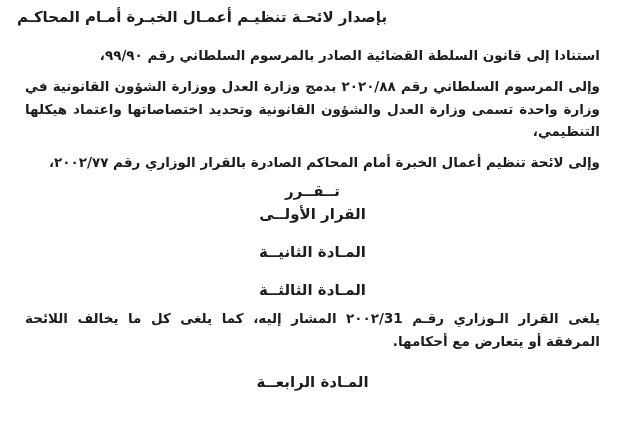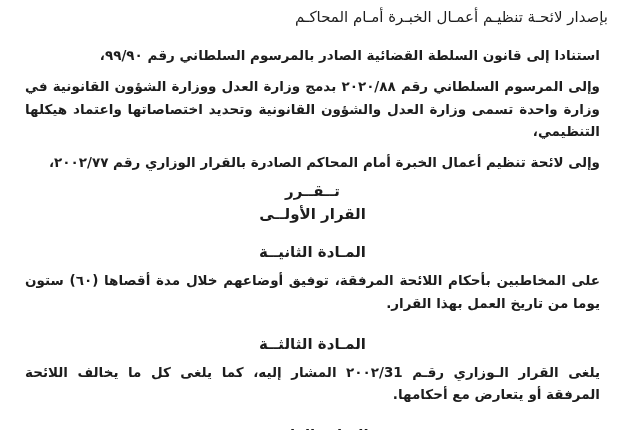--- a/index.html
+++ b/index.html
@@ -19,22 +19,22 @@
     width: 625px;
     height: 430px;
     padding: 5px 17px 0 17px;
     color: #1d1d1d;
     font-weight: 700;
   }
   .doc-title {
     margin: 2px 0 17px 0;
     font-size: 15px;
     line-height: 20px;
-    text-align: right;
-    font-weight: 400;
+    text-align: left;
+    font-weight: 700;
     letter-spacing: 0.2px;
   }
   .para {
     margin: 8px;
     font-size: 13.5px;
     line-height: 22.8px;
     text-align: justify;
     text-align-last: right;
     font-weight: 700;
   }
@@ -63,21 +63,20 @@
   </div>
 
   <h2 class="section-heading">تــقــرر</h2>
 
   <div>
     <h2 class="section-heading">القرار الأولــى</h2>
   </div>
 
   <div>
     <h2 class="section-heading spaced">المـادة الثانيــة</h2>
-    <p class="para">على المخاطبين بأحكام اللائحة المرفقة، توفيق أوضاعهم خلال مدة أقصاها (٦٠) ستون يوما من تاريخ العمل بهذا القرار.</p>
   </div>
 
   <div>
     <h2 class="section-heading spaced">المـادة الثالثــة</h2>
     <p class="para">يلغى القرار الـوزاري رقـم ٢٠٠٢/31 المشار إليه، كما يلغى كل ما يخالف اللائحة المرفقة أو يتعارض مع أحكامها.</p>
   </div>
 
   <div>
     <h2 class="section-heading spaced">المـادة الرابعــة</h2>
 

